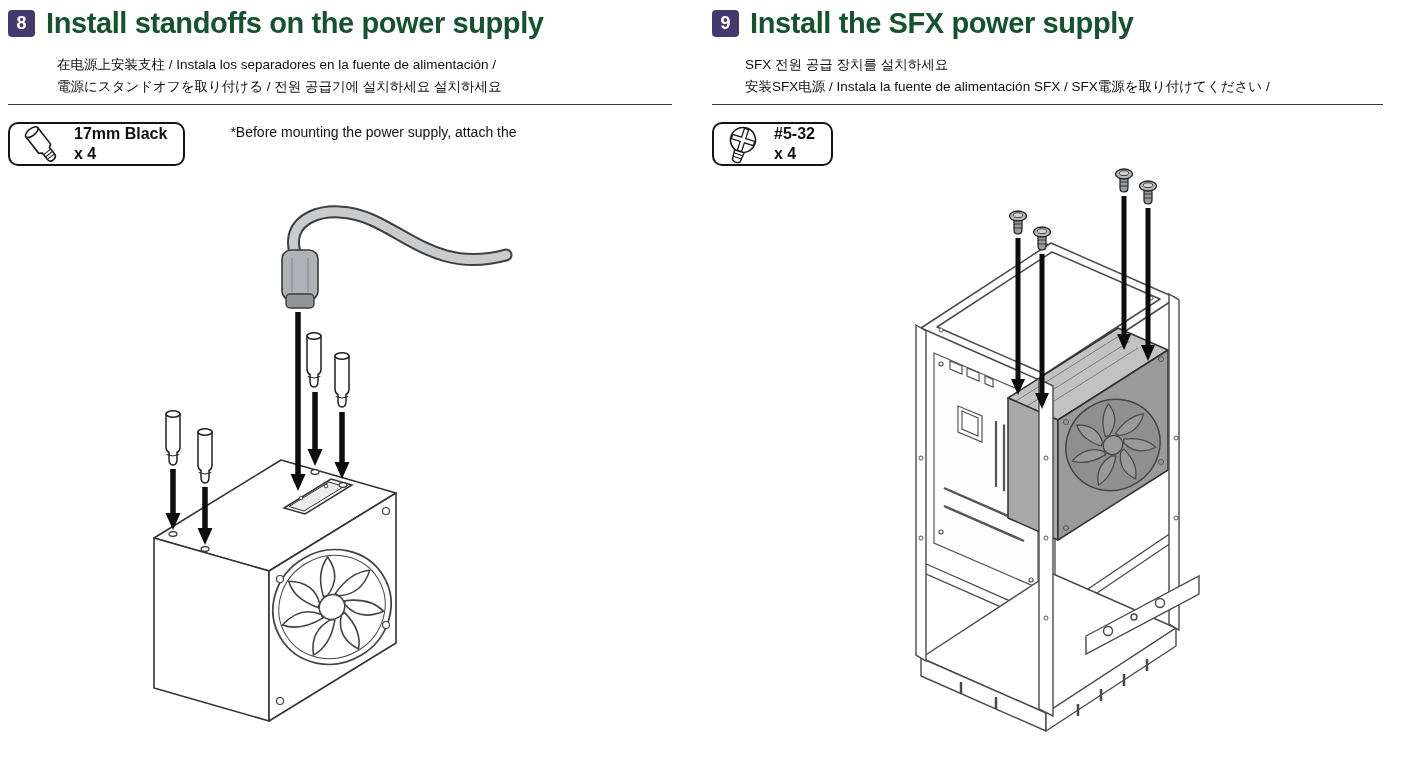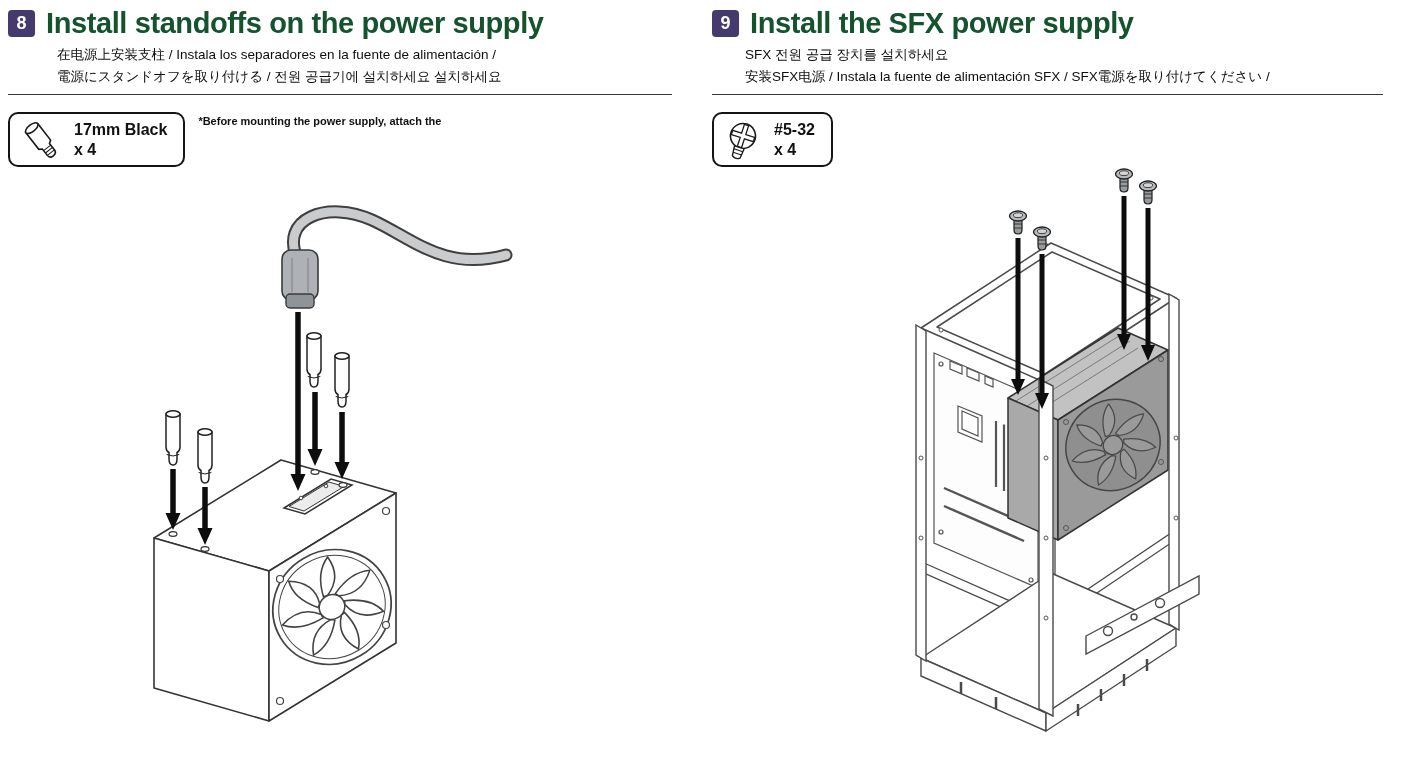--- a/index.html
+++ b/index.html
@@ -11,36 +11,36 @@
   .col-right { left:704px; width:697px; }
 
   .step-header { display:flex; align-items:center; gap:11px; padding:7px 0 0 8px; }
   .badge {
     flex:0 0 auto; width:27px; height:27px; border-radius:4px;
     background:#443a6d; color:#fff; font-weight:bold; font-size:18px;
     display:flex; align-items:center; justify-content:center;
   }
   .title { font-size:29px; font-weight:bold; color:#14532d; letter-spacing:-0.4px; white-space:nowrap; }
 
-  .subtitles { margin-top:4px; font-size:13.5px; line-height:1.6; color:#0e0e0e; }
+  .subtitles { margin-top:14px; font-size:13.5px; line-height:1.6; color:#0e0e0e; }
   .col-left  .subtitles { padding-left:57px; }
   .col-right .subtitles { padding-left:41px; }
 
   .rule { border:none; border-top:1.6px solid #3a3a3a; margin:7px 0 0 8px; }
   .col-left  .rule { width:664px; }
   .col-right .rule { width:671px; }
 
   .parts-row { display:flex; align-items:flex-start; margin:17px 0 0 8px; }
   .part-box {
     display:flex; align-items:center; gap:10px;
     border:2px solid #141414; border-radius:10px; background:#fff;
-    height:55px; padding:0 16px 0 8px;
+    height:44px; padding:0 16px 0 8px;
   }
   .part-text { font-weight:bold; font-size:16px; line-height:1.25; white-space:nowrap; }
-  .note { margin-left:13px; padding-top:2px; font-weight:bold; font-size:11px; line-height:1.28; }
+  .note { margin-left:45px; padding-top:2px; font-weight:normal; font-size:14px; line-height:1.28; }
 
   .illus { position:absolute; }
   #illus-left  { left:96px;  top:198px; }
   #illus-right { left:162px; top:158px; }
 </style>
 </head>
 <body>
 
 <div class="page">
 

